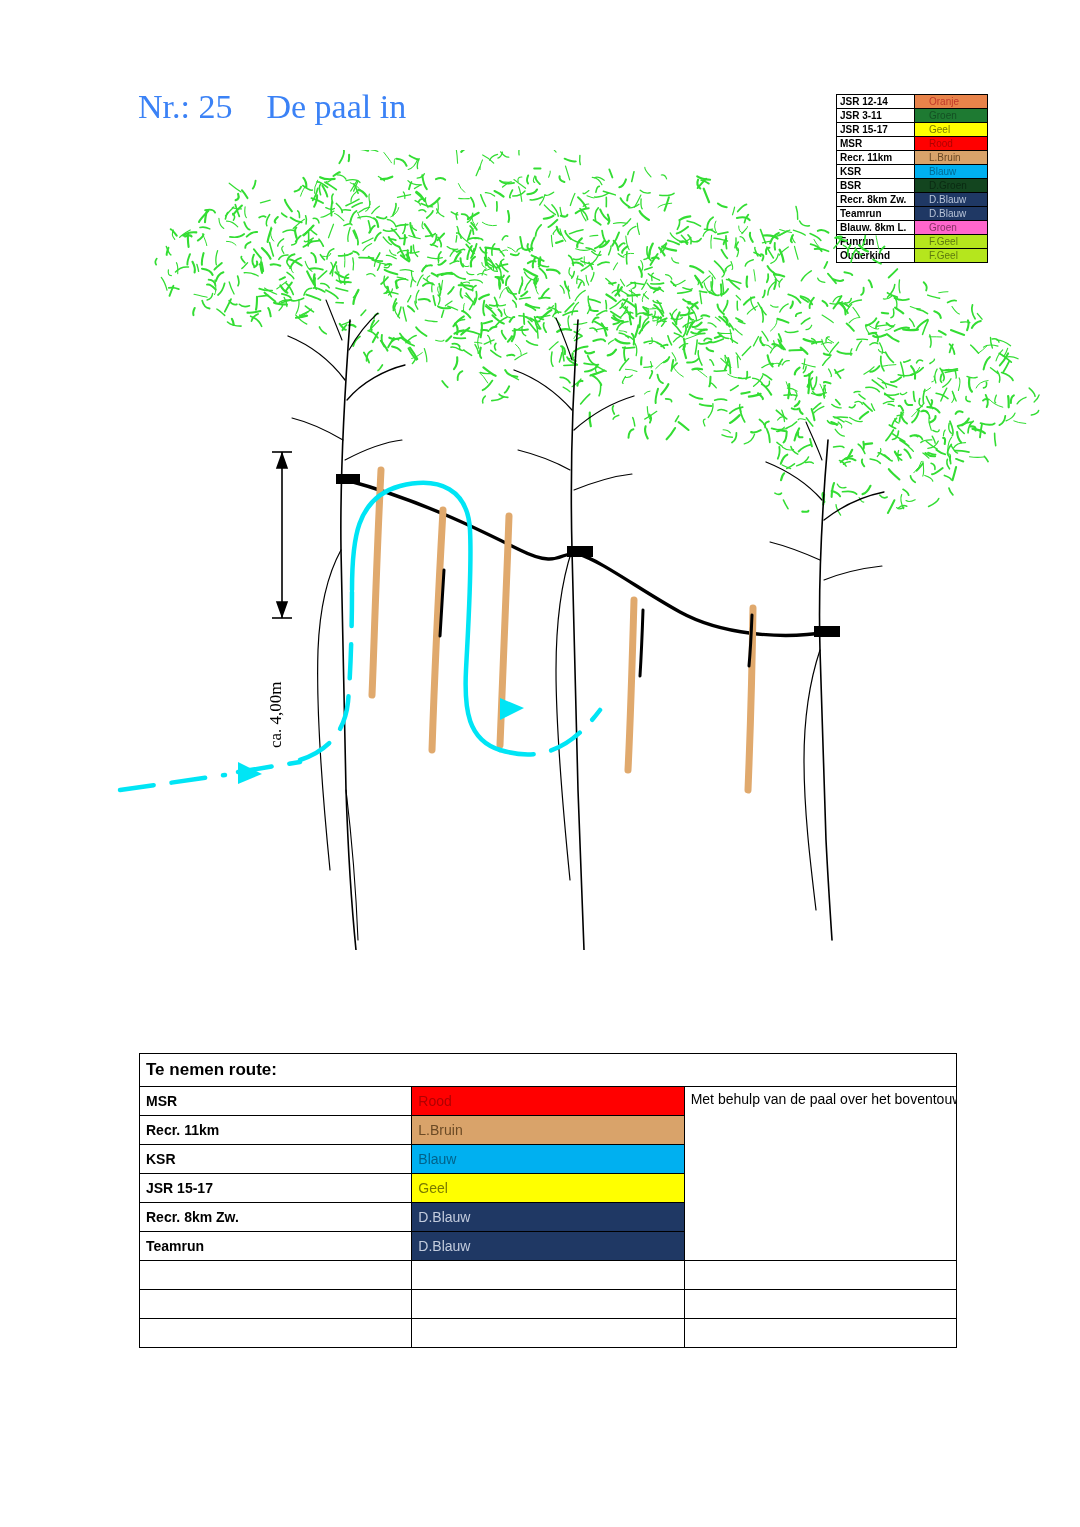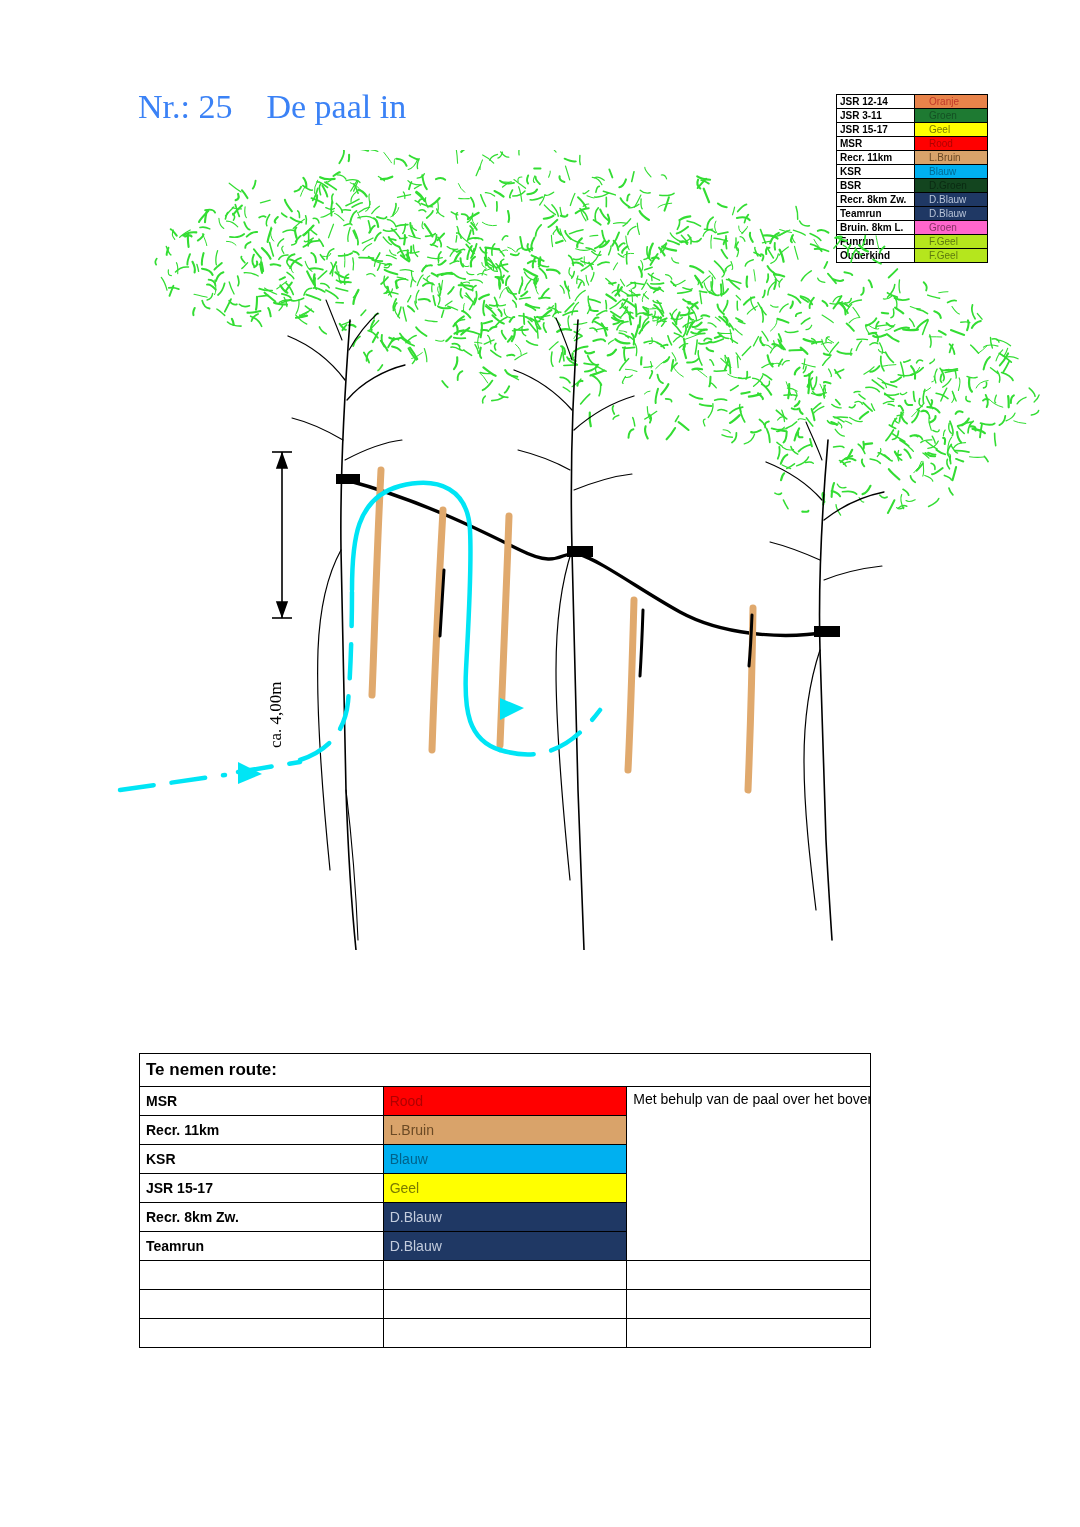--- a/index.html
+++ b/index.html
@@ -76,21 +76,21 @@
     left: 4px;
     top: 148px;
     white-space: nowrap;
   }
 
   
   #route-table {
     position: absolute;
     left: 139px;
     top: 1053px;
-    width: 732px;
+    width: 818px;
     border-collapse: collapse;
     font-size: 14px;
     table-layout: fixed;
   }
   #route-table td {
     border: 1px solid #000;
     height: 28px;
     padding: 0 6px;
     vertical-align: middle;
     overflow: hidden;
@@ -142,21 +142,21 @@
       </tr>
       <tr>
         <td class="lg-name">Recr. 8km Zw.</td>
         <td class="lg-col" style="background: rgb(31, 56, 100); color: rgb(184, 196, 216);">D.Blauw</td>
       </tr>
       <tr>
         <td class="lg-name">Teamrun</td>
         <td class="lg-col" style="background: rgb(31, 56, 100); color: rgb(184, 196, 216);">D.Blauw</td>
       </tr>
       <tr>
-        <td class="lg-name">Bruin. 8km L.</td>
+        <td class="lg-name">Blauw. 8km L.</td>
         <td class="lg-col" style="background: rgb(255, 102, 204); color: rgb(138, 47, 102);">Groen</td>
       </tr>
       <tr>
         <td class="lg-name">Funrun</td>
         <td class="lg-col" style="background: rgb(181, 230, 29); color: rgb(94, 122, 14);">F.Geel</td>
       </tr>
       <tr>
         <td class="lg-name">Ouderkind</td>
         <td class="lg-col" style="background: rgb(181, 230, 29); color: rgb(94, 122, 14);">F.Geel</td>
       </tr>

